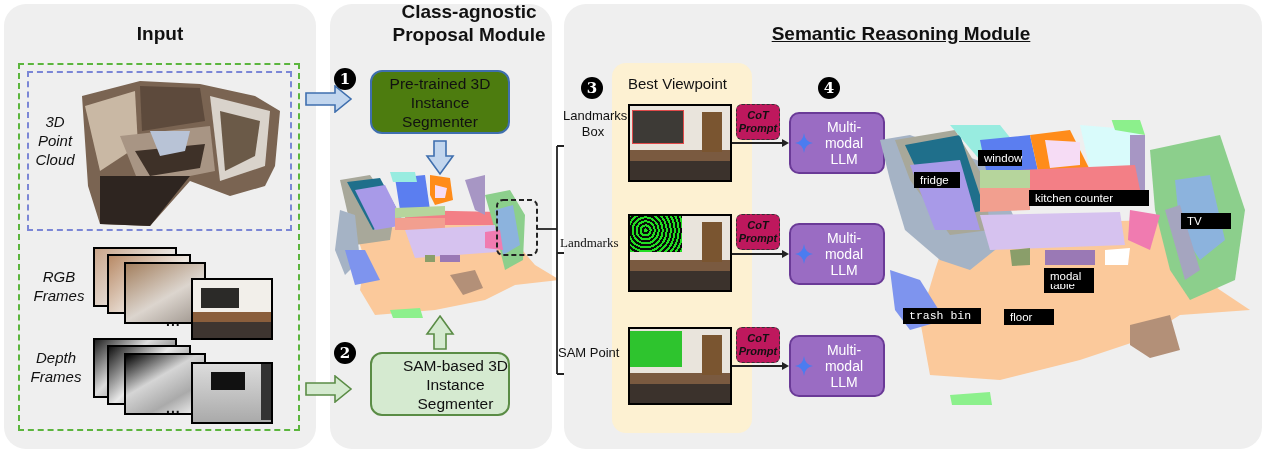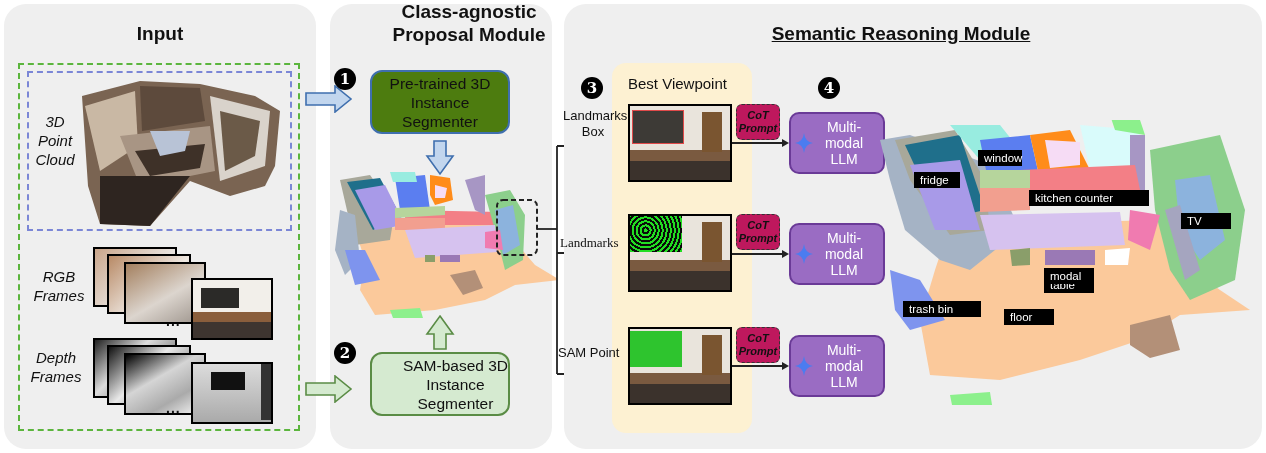--- a/index.html
+++ b/index.html
@@ -267,14 +267,14 @@
   <polygon points="250,205 290,195 300,230 270,238 250,225" fill="#b39078"></polygon>
   <polygon points="70,275 110,272 112,285 72,285" fill="#8cf08c"></polygon>
 </svg>
 
 <div class="tag" style="left:914px; top:172px; width:34px;">fridge</div>
 <div class="tag" style="left:978px; top:150px; width:32px;">window</div>
 <div class="tag" style="left:1003px; top:190px; width:108px;margin-left:26px;">kitchen counter</div>
 <div class="tag" style="left:1181px; top:213px; width:38px;">TV</div>
 <div class="tag" style="left:1044px; top:233px; width:38px;margin-top:44px;">table</div>
 <div class="tag" style="left:1044px; top:268px; width:38px;">modal</div>
-<div class="tag" style="left:903px; top:301px; width:66px;">trash bin</div>
+<div class="tag" style="left:903px; top:308px; width:66px;font-family:Liberation Mono, monospace;">trash bin</div>
 <div class="tag" style="left:1004px; top:309px; width:38px;">floor</div>
 
 </body></html>

